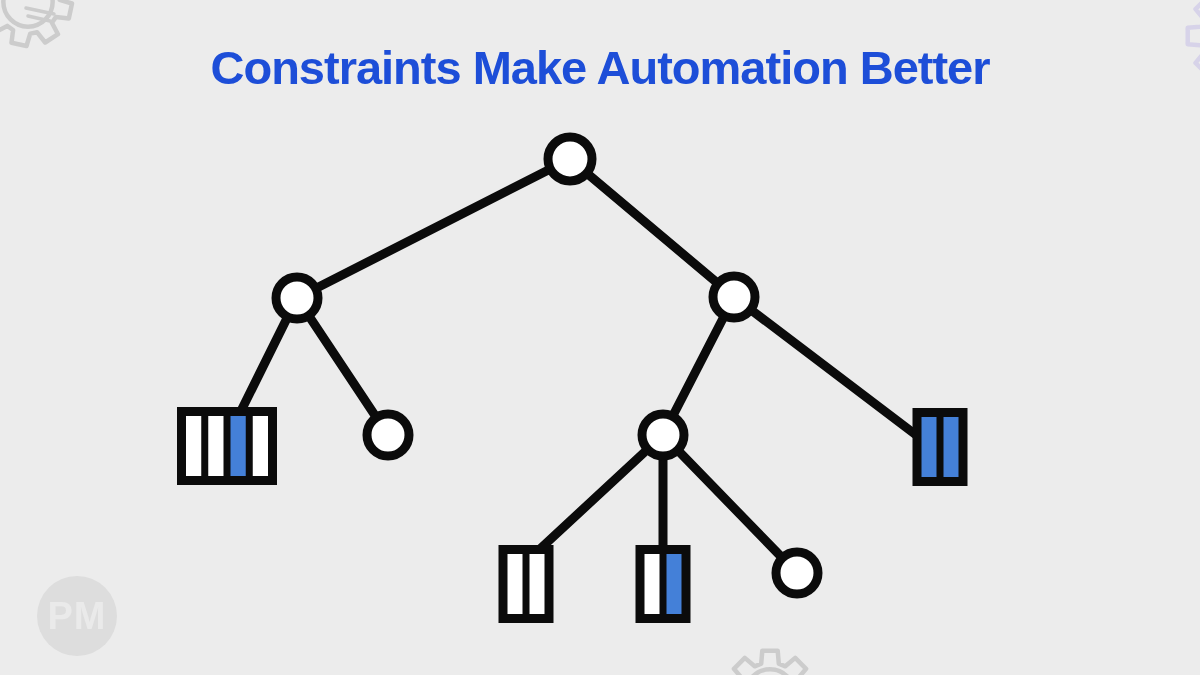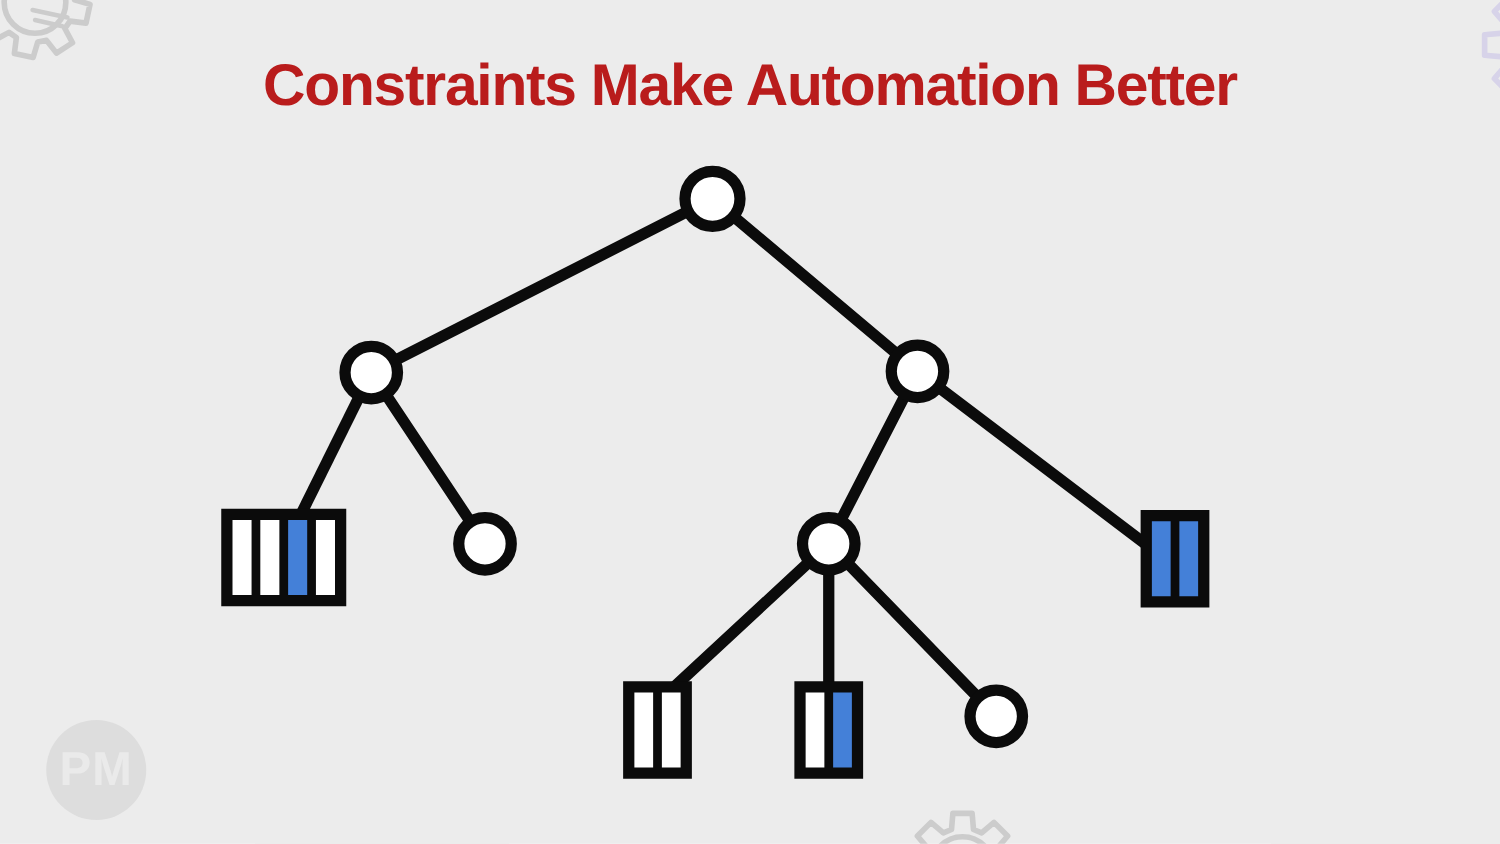--- a/index.html
+++ b/index.html
@@ -97,17 +97,17 @@
         <rect x="507.5" y="554" width="15" height="60" fill="#ffffff"></rect>
         <rect x="529.5" y="554" width="15" height="60" fill="#ffffff"></rect>
       </g>
       <g>
         <rect x="635.5" y="545" width="55" height="78" fill="#0b0b0b"></rect>
         <rect x="644.5" y="554" width="15" height="60" fill="#ffffff"></rect>
         <rect x="666.5" y="554" width="15" height="60" fill="#4480d8"></rect>
       </g>
       <circle cx="797" cy="573" r="21" fill="#ffffff" stroke="#0b0b0b" stroke-width="9"></circle>
     </svg>
-  <div class="title" style="color: #b91c1c;">Constraints Make Automation Better</div>
+  <div class="title" style="color: #1d4ed8;">Constraints Make Automation Better</div>
   <div class="watermark" style="background: rgb(221, 221, 221); color: rgb(234, 234, 234);">
     <span>PM</span>
   </div>
 </div>
 
 </body></html>

